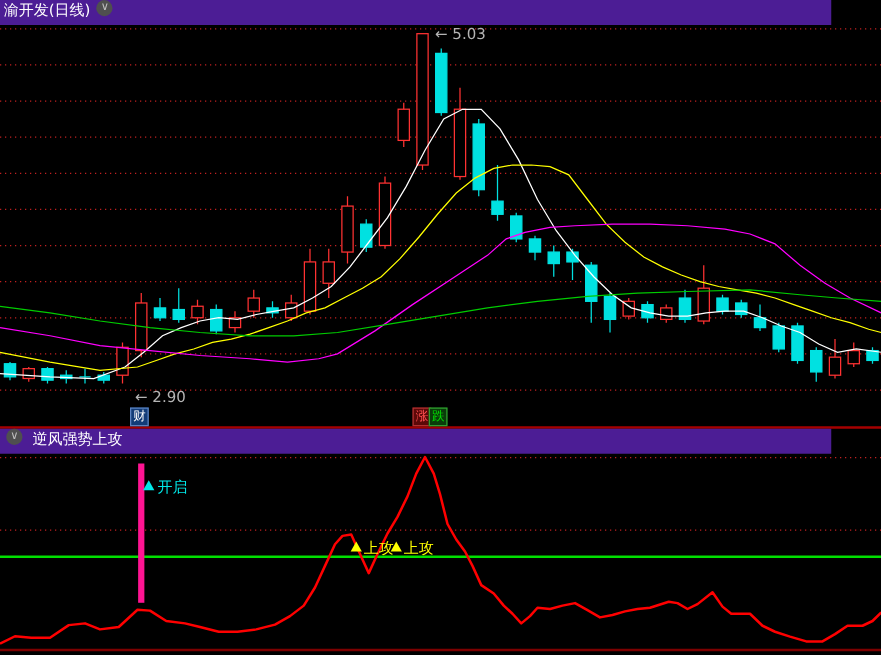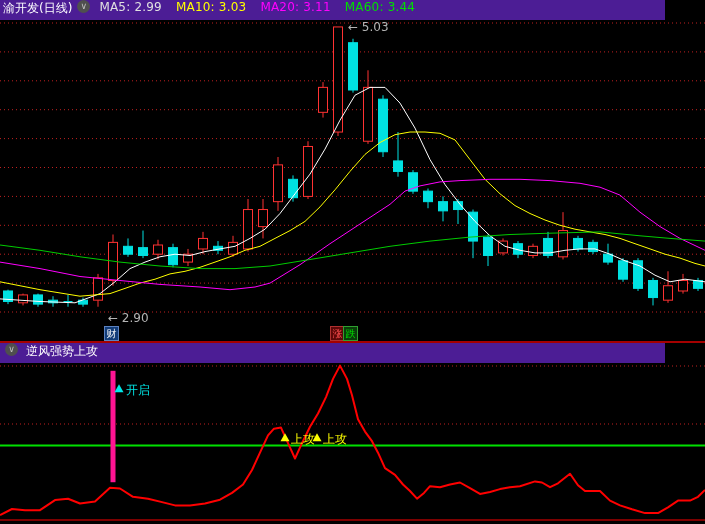--- a/index.html
+++ b/index.html
@@ -23,26 +23,20 @@
          text-align:center;font-size:10px;border:1px solid;}
 </style>
 </head>
 <body>
 
 <div class="screen">
 
   <div class="hdr" id="top-header">
     <span class="title">渝开发(日线)</span>
     <span class="chev">∨</span>
-    <span class="leg" id="ma-legend">
-        <span style="color: rgb(224, 224, 224);">MA5: 2.99</span>
-        <span style="color: rgb(255, 255, 0);">MA10: 3.03</span>
-        <span style="color: rgb(255, 0, 255);">MA20: 3.11</span>
-        <span style="color: rgb(0, 224, 0);">MA60: 3.44</span>
-      </span>
   </div>
 
   <svg id="main-chart" width="705" height="321" viewBox="0 20 705 321">
       <line x1="0" x2="705" y1="23" y2="23" stroke="#c02020" stroke-width="1" stroke-dasharray="1 3"></line>
       <line x1="0" x2="705" y1="51.9" y2="51.9" stroke="#c02020" stroke-width="1" stroke-dasharray="1 3"></line>
       <line x1="0" x2="705" y1="80.8" y2="80.8" stroke="#c02020" stroke-width="1" stroke-dasharray="1 3"></line>
       <line x1="0" x2="705" y1="109.7" y2="109.7" stroke="#c02020" stroke-width="1" stroke-dasharray="1 3"></line>
       <line x1="0" x2="705" y1="138.6" y2="138.6" stroke="#c02020" stroke-width="1" stroke-dasharray="1 3"></line>
       <line x1="0" x2="705" y1="167.5" y2="167.5" stroke="#c02020" stroke-width="1" stroke-dasharray="1 3"></line>
       <line x1="0" x2="705" y1="196.4" y2="196.4" stroke="#c02020" stroke-width="1" stroke-dasharray="1 3"></line>

